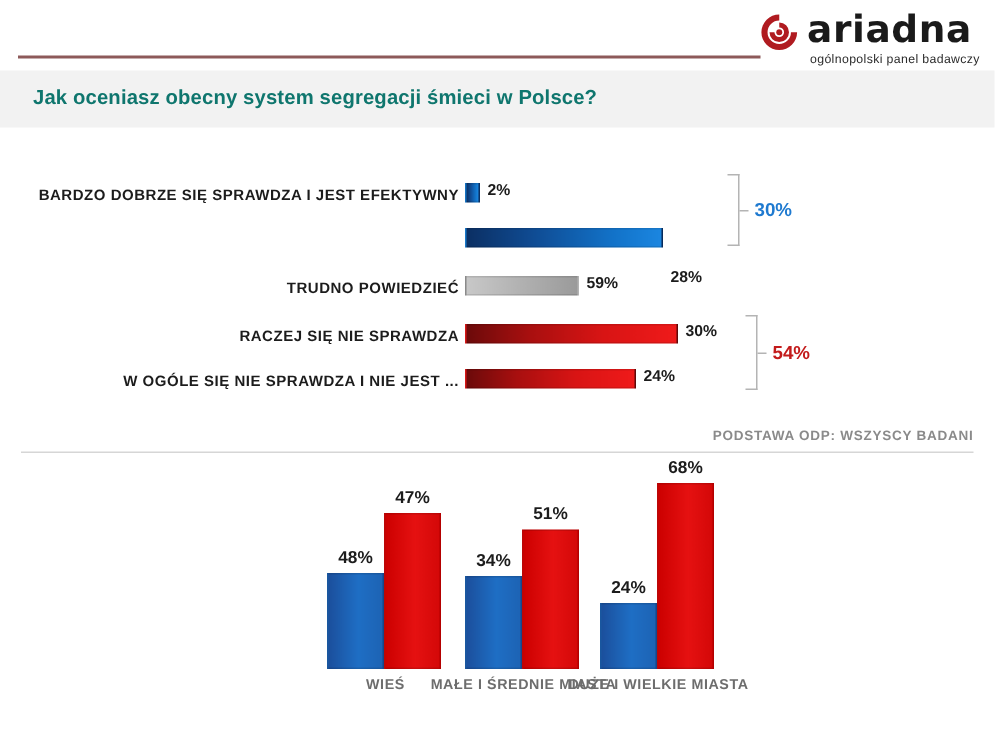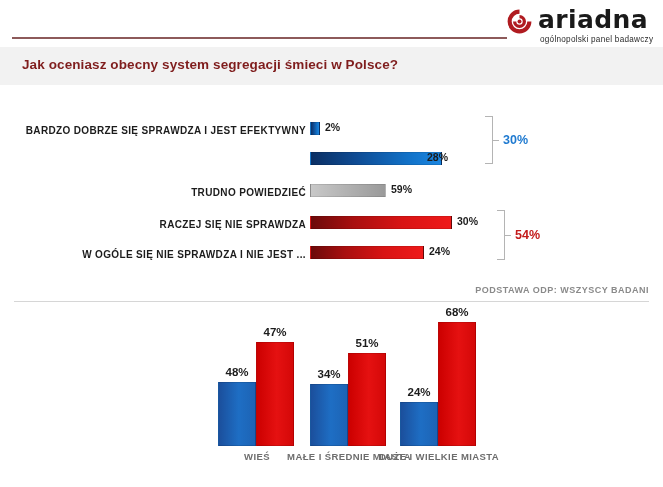--- a/index.html
+++ b/index.html
@@ -62,21 +62,21 @@
     position: absolute;
     left: 0; top: 47px;
     width: 663px; height: 38px;
     background: #f2f2f2;
   }
   .title-text {
     position: absolute;
     left: 22px; top: 10px;
     font-size: 13.5px;
     font-weight: bold;
-    color: #7f1d1d;
+    color: #0f766e;
     letter-spacing: 0.1px;
     white-space: nowrap;
     text-align: center;
   }
 
   
   .hchart {
     position: absolute;
     left: 0; top: 108px;
     width: 663px; height: 160px;
@@ -234,21 +234,21 @@
 <div class="hchart">
 
   <div class="hrow" style="top:10px;">
     <div class="hrow-label">BARDZO DOBRZE SIĘ SPRAWDZA I JEST EFEKTYWNY</div>
     <div class="hbar blue" style="width:10px;"></div>
     <div class="hval" style="left:325px;">2%</div>
   </div>
 
   <div class="hrow" style="top:40px;">
     <div class="hbar blue" style="width:132px;"></div>
-    <div class="hval" style="left:427px;">28%</div>
+    <div class="hval" style="left:447px;margin-top:28px;">28%</div>
   </div>
 
   <div class="hrow" style="top:72px;">
     <div class="hrow-label">TRUDNO POWIEDZIEĆ</div>
     <div class="hbar gray" style="width:76px;"></div>
     <div class="hval" style="left:391px;">59%</div>
   </div>
 
   <div class="hrow" style="top:104px;">
     <div class="hrow-label">RACZEJ SIĘ NIE SPRAWDZA</div>

